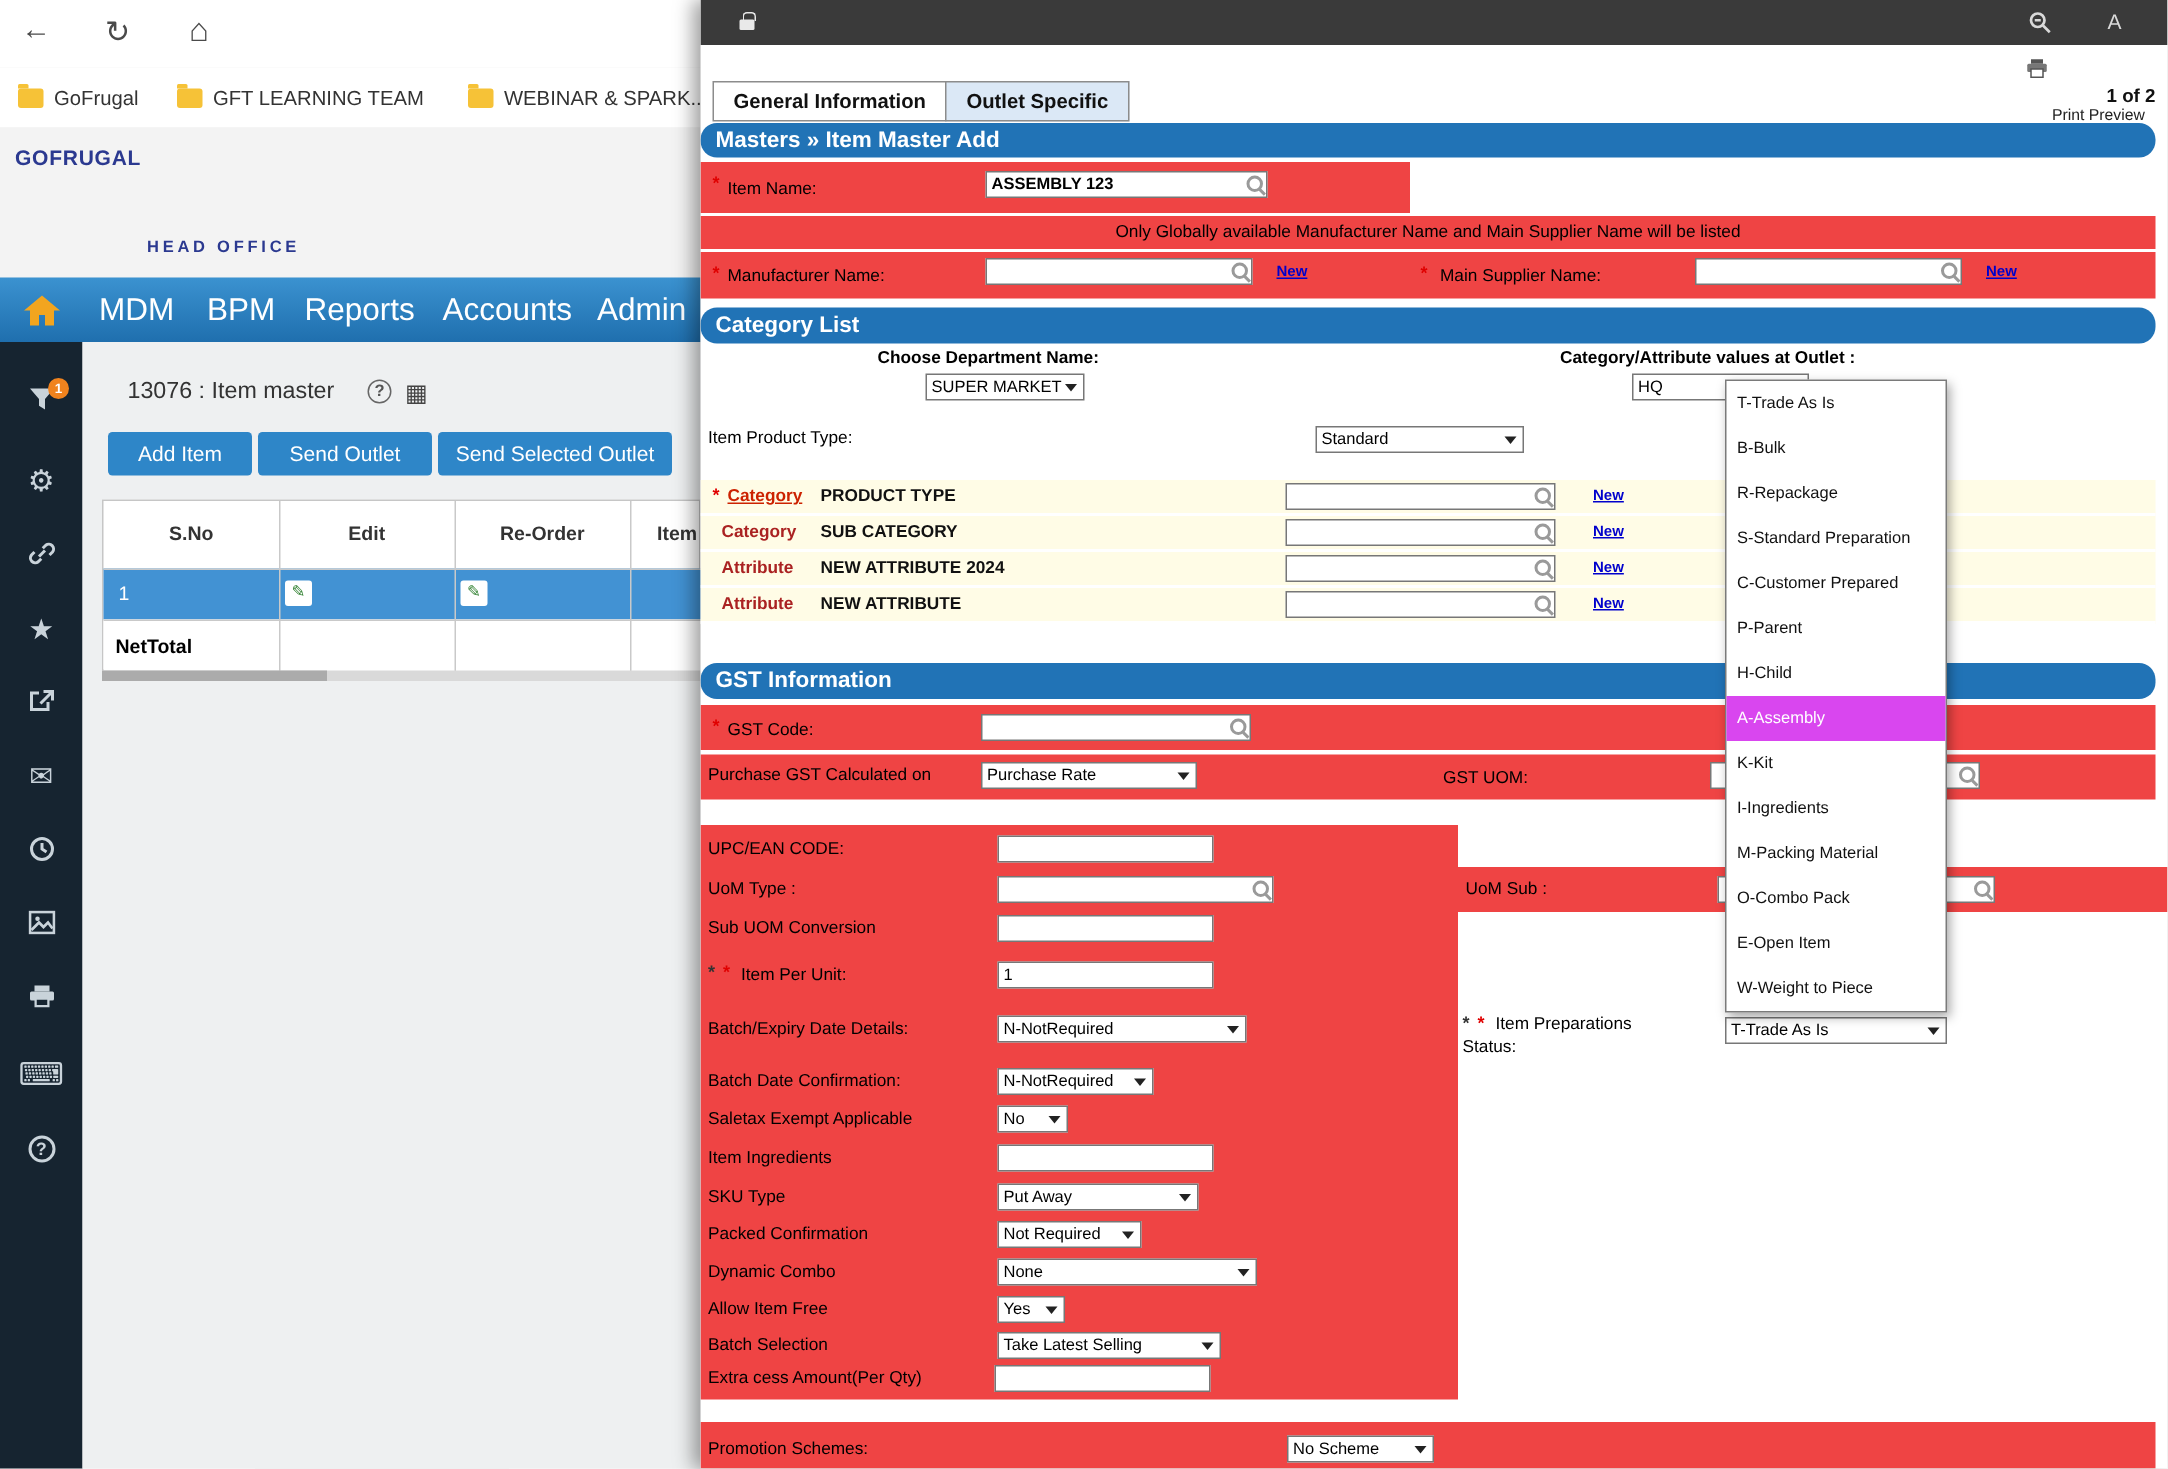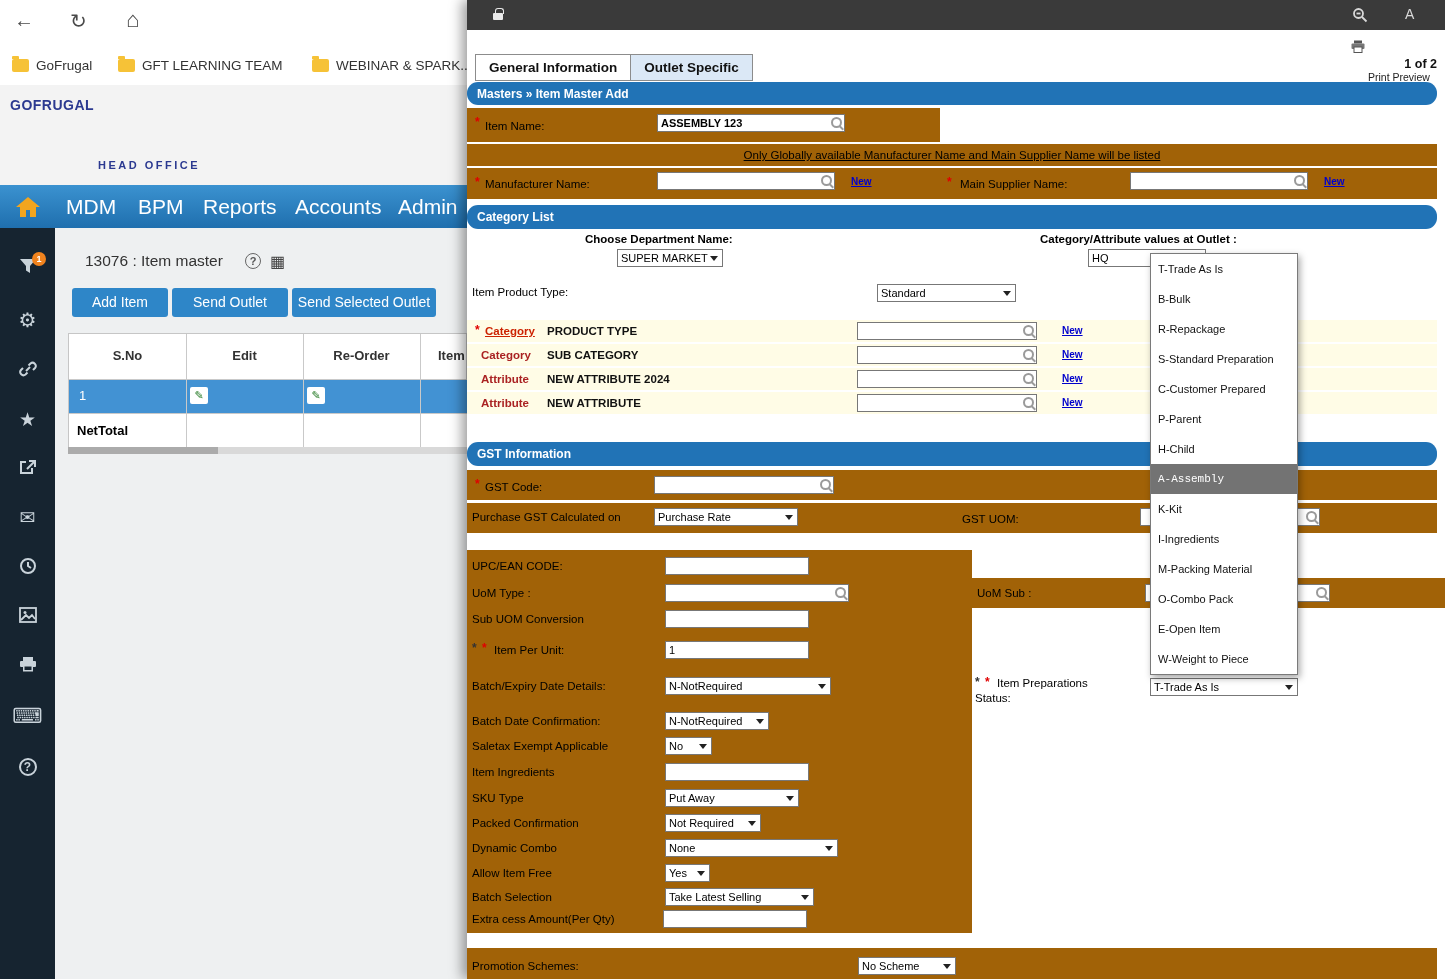--- a/index.html
+++ b/index.html
@@ -48,40 +48,40 @@
 
   
   #popup { position:absolute; left:467px; top:0; width:978px; height:979px; background:#fff; box-shadow:-5px 0 12px rgba(0,0,0,.38); overflow:hidden; }
   .p-addr { position:absolute; left:0; top:0; width:978px; height:30px; background:#3a3a3a; }
   .p-url { position:absolute; left:48px; top:6px; color:#fff; font-size:13.5px; white-space:nowrap; overflow:hidden; width:810px; }
   .p-print-lbl { position:absolute; left:901px; top:41px; font-size:10.5px; color:#222;margin-top:30px; }
   .p-pageind { position:absolute; right:8px; top:57px; font-size:12.5px; font-weight:bold; color:#111; }
   .tabs { position:absolute; left:8px; top:54px; display:flex; }
   .tab { border:1px solid #8c8c8c; background:#fff; height:27px; line-height:25px; padding:0 13px; font-weight:bold; font-size:13.5px; margin-right:-1px; color:#111; }
   .tab.active { background:#dbe8f6; }
-  .bluebar { position:absolute; left:0; height:24px; background:#2173b6; color:#fff; font-weight:bold; font-size:12px; line-height:24px; padding-left:10px; width:970px;border-radius:11px; }
-  .gray { position:absolute; background:#a16207;text-decoration:underline; }
+  .bluebar { position:absolute; left:0; height:24px; background:#2173b6; color:#fff; font-weight:bold; font-size:15px; line-height:24px; padding-left:10px; width:970px;border-radius:11px; }
+  .gray { position:absolute; background:#ef4444; }
   .yellowblock { position:absolute; left:0; top:320px; width:970px; height:96px; background:#fffce6; }
   .catrow { position:absolute; left:0; width:970px; height:24px; border-bottom:2px solid #fff; }
   .lbl { position:absolute; font-size:11.5px; white-space:nowrap; }
   .bl { font-weight:bold; }
   .star { position:absolute; color:#e00000; font-weight:bold; font-size:12px; }
   .star.dark { color:#333; }
   .inp { position:absolute; height:18px; background:#fff; border:1px solid #777; font-size:11px; line-height:16px; padding:0 3px; white-space:nowrap; overflow:hidden; }
   .mag { position:absolute; right:2px; top:2px; width:11px; height:11px; border:2px solid #9a9a9a; border-radius:50%; }
   .mag::after { content:""; position:absolute; right:-4px; bottom:-3px; width:5px; height:2px; background:#9a9a9a; transform:rotate(45deg); }
   .sel { position:absolute; height:18px; background:#fff; border:1px solid #777; font-size:11px; line-height:16px; padding:0 16px 0 3px; white-space:nowrap; overflow:hidden; }
   .sel::after { content:""; position:absolute; right:4px; top:6px; border-left:4px solid transparent; border-right:4px solid transparent; border-top:5px solid #222; }
   .newlink { position:absolute; color:#0000cc; text-decoration:underline; font-size:10px; font-weight:bold; }
   .cat-type { position:absolute; font-size:11.5px; font-weight:bold; color:#aa2222; }
   .cat-type.first { color:#cc2200; text-decoration:underline; }
   .cat-name { position:absolute; font-size:11.5px; font-weight:bold; color:#111; }
   .ddl { position:absolute; left:683px; top:253px; width:148px; height:422px; background:#fff; border:1px solid #7a7a7a; box-shadow:2px 3px 7px rgba(0,0,0,.35); z-index:60; }
   .ddl-item { height:30px; line-height:30px; padding-left:7px; font-size:11px; color:#111; }
-  .ddl-item.hl { background:#737373; color:#fff;font-family:Liberation Mono, monospace; }
+  .ddl-item.hl { background:#d946ef; color:#fff; }
   .p-lock { position:absolute; left:26px; top:13px; }
 </style>
 </head>
 <body>
 
 <div id="main-window">
 
   <div class="chrome">
     <span class="chrome-icon" style="left:14px;">←</span>
     <span class="chrome-icon" style="left:70px;">↻</span>
@@ -169,21 +169,21 @@
     <span class="sicon" style="top:529px;"><span class="helpcirc">?</span></span>
   </div>
 
   <div class="content">
     <div class="page-title">13076 : Item master</div>
     <span class="title-help">?</span>
     <span class="grid-ic">▦</span>
 
     <div class="btn" style="left:17px;width:96px;">Add Item</div>
     <div class="btn" style="left:117px;width:116px;">Send Outlet</div>
-    <div class="btn" style="left:237px;width:144px;">Send Selected Outlet</div>
+    <div class="btn" style="left:237px;width:156px;">Send Selected Outlet</div>
 
     <div class="tbl">
       <span class="th" style="left:0;">S.No</span>
       <span class="th" style="left:117px;">Edit</span>
       <span class="th" style="left:234px;">Re-Order</span>
       <span class="th" style="left:351px;width:48px;text-align:left;padding-left:18px;">Item</span>
       <div class="sel-row">
         <span style="position:absolute;left:10px;top:9px;color:#fff;font-size:13px;">1</span>
         <span class="editbox" style="left:121px;">✎</span>
         <span class="editbox" style="left:238px;">✎</span>

